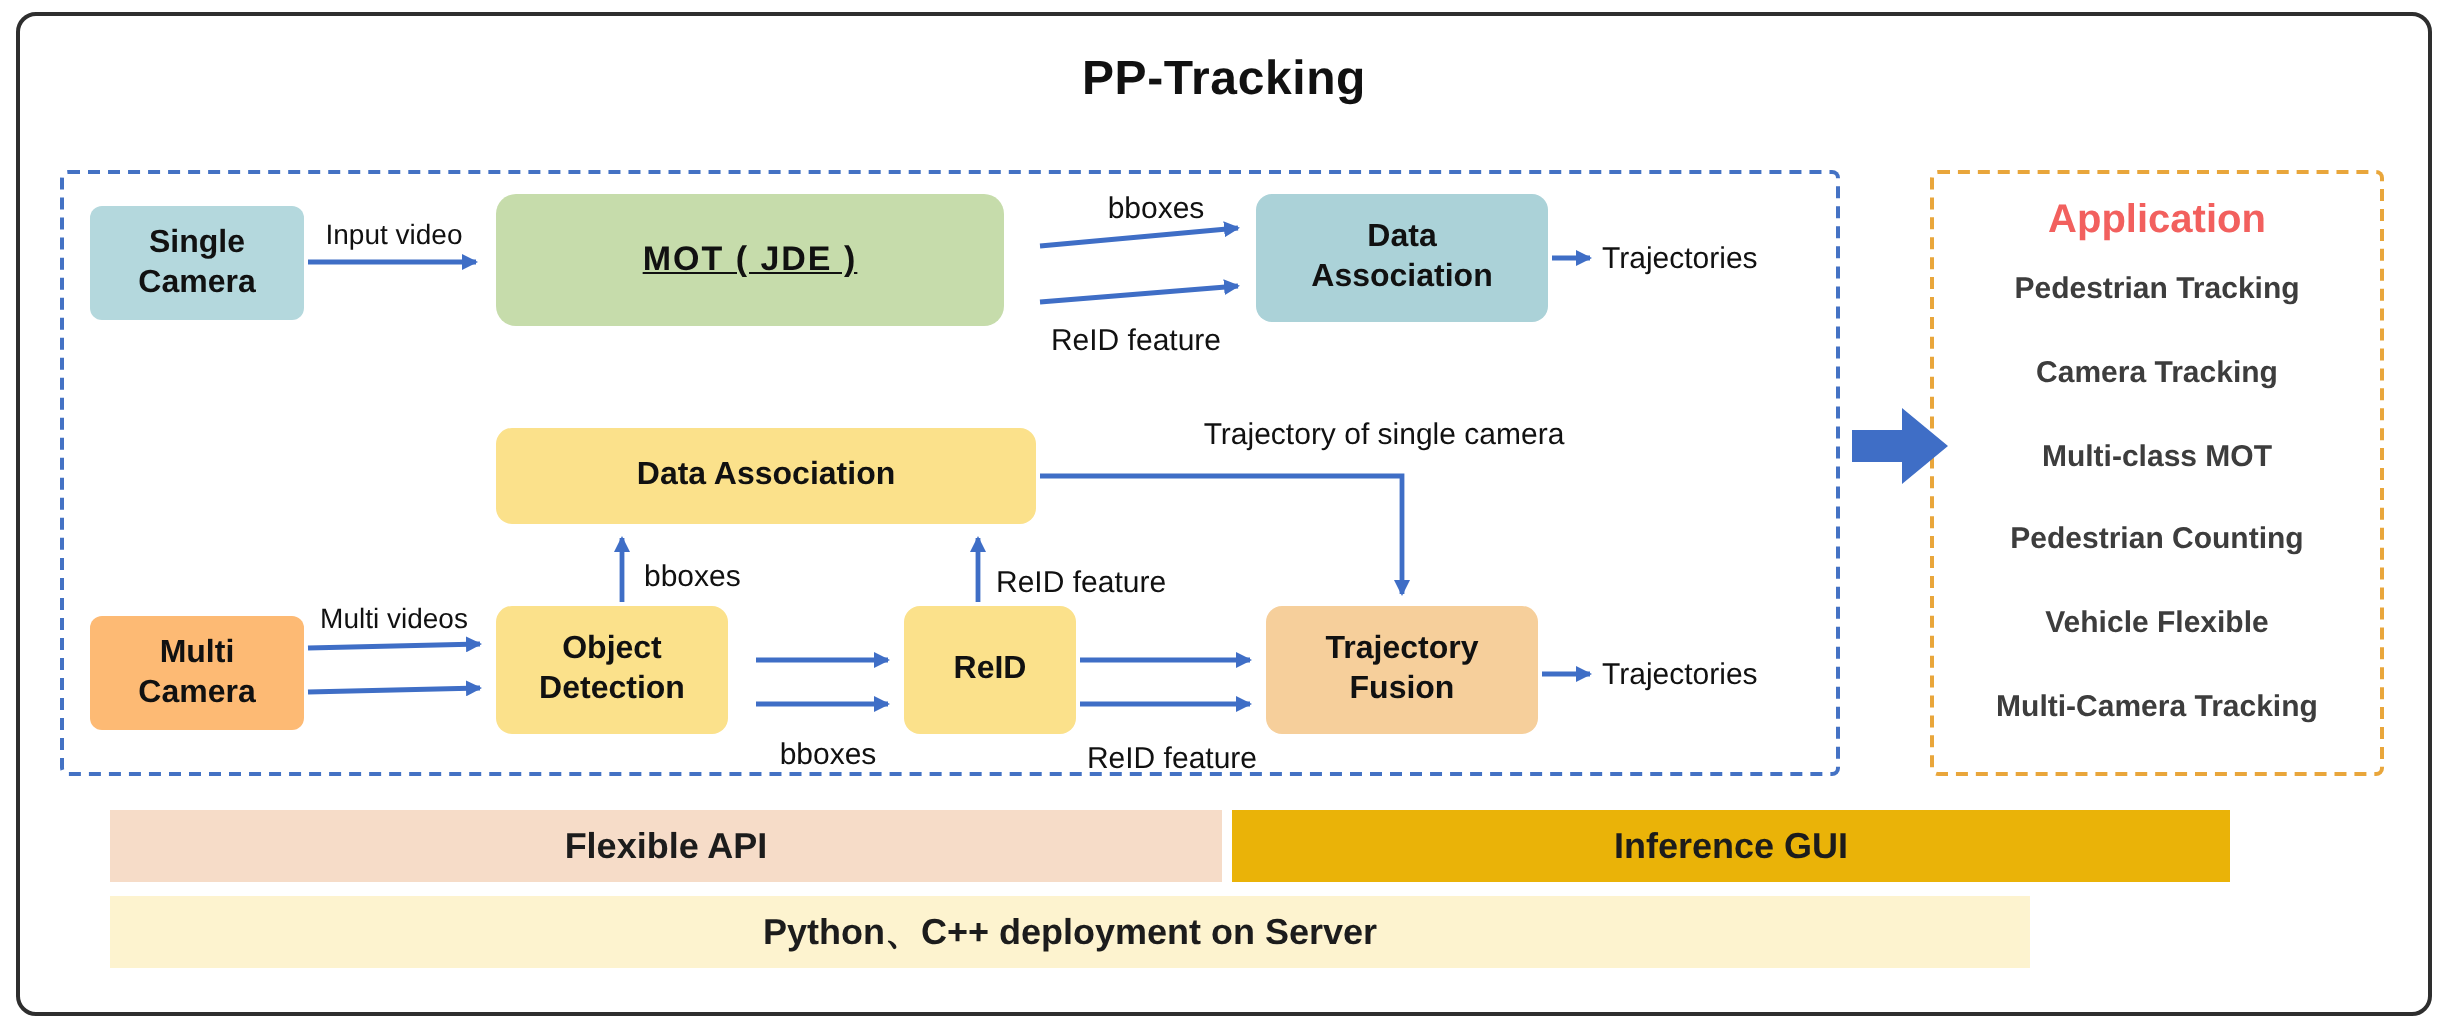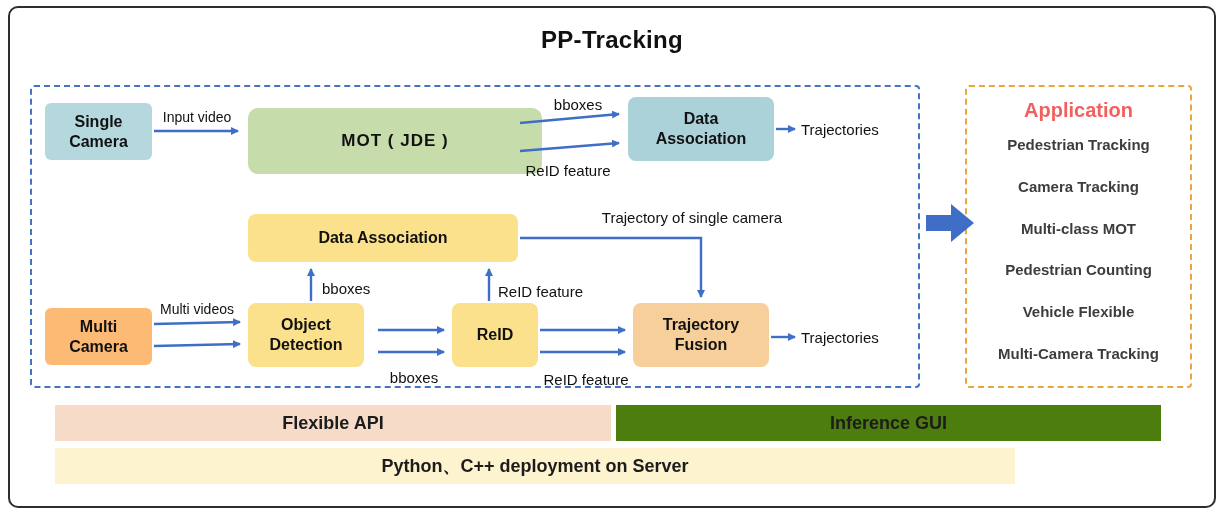--- a/index.html
+++ b/index.html
@@ -10,21 +10,21 @@
   .frame{position:absolute;left:8px;top:6px;width:1208px;height:502px;
     border:2px solid #2e2e2e;border-radius:10px;box-sizing:border-box;}
   .title{position:absolute;left:0;top:26px;width:1224px;text-align:center;
     font-weight:700;font-size:24px;letter-spacing:.3px;}
   .dashed-main{position:absolute;left:30px;top:85px;width:890px;height:303px;
     border:2px dashed #4472c4;border-radius:4px;box-sizing:border-box;}
   .node{position:absolute;display:flex;align-items:center;justify-content:center;
     text-align:center;font-weight:700;white-space:pre-line;line-height:1.25;
     font-size:16px;color:#111;}
   #single-camera{left:45px;top:103px;width:107px;height:57px;background:#b4d8dd;border-radius:6px;}
-  #mot{left:248px;top:108px;width:294px;height:66px;background:#c6dcab;border-radius:10px;font-size:17px;letter-spacing:1px;}
+  #mot{left:248px;top:97px;width:254px;height:66px;background:#c6dcab;border-radius:10px;font-size:17px;letter-spacing:1px;text-decoration:underline;}
   #da-top{left:628px;top:97px;width:146px;height:64px;background:#abd2d8;border-radius:8px;}
   #da-bottom{left:248px;top:214px;width:270px;height:48px;background:#fbe18b;border-radius:8px;}
   #multi-camera{left:45px;top:308px;width:107px;height:57px;background:#fdba74;border-radius:6px;}
   #object-detection{left:248px;top:303px;width:116px;height:64px;background:#fbe18b;border-radius:8px;}
   #reid{left:452px;top:303px;width:86px;height:64px;background:#fbe18b;border-radius:8px;}
   #trajectory-fusion{left:633px;top:303px;width:136px;height:64px;background:#f6cf9b;border-radius:8px;}
   .lbl{position:absolute;font-size:15px;color:#111;white-space:nowrap;}
   #lbl-input-video{left:150px;top:109px;width:94px;text-align:center;font-size:14px;}
   #lbl-bboxes-top{left:538px;top:96px;width:80px;text-align:center;}
   #lbl-reid-feature-top{left:506px;top:162px;width:124px;text-align:center;}
@@ -38,21 +38,21 @@
   #lbl-trajectories-bottom{left:801px;top:329px;}
   #app-box{position:absolute;left:965px;top:85px;width:227px;height:303px;
     border:2px dashed #e9a63b;border-radius:4px;box-sizing:border-box;
     display:flex;flex-direction:column;padding:8px 6px 12px;}
   #app-title{text-align:center;color:#f2605e;font-weight:700;font-size:20px;margin:4px 0 2px;}
   #app-items{flex:1;display:flex;flex-direction:column;justify-content:space-around;}
   .app-item{text-align:center;font-weight:700;font-size:15px;color:#3d3d3d;}
   .bar{position:absolute;display:flex;align-items:center;justify-content:center;
     font-weight:700;font-size:18px;color:#1c1c1c;}
   #bar-api{left:55px;top:405px;width:556px;height:36px;background:#f6dcc8;}
-  #bar-gui{left:616px;top:405px;width:545px;height:36px;background:#4d7c0f;}
+  #bar-gui{left:616px;top:405px;width:499px;height:36px;background:#eab308;}
   #bar-deploy{left:55px;top:448px;width:960px;height:36px;background:#fdf3cf;}
   .arrows{position:absolute;left:0;top:0;pointer-events:none;}
 </style>
 </head>
 <body>
 
 <div class="frame"></div>
 
 <div class="title">PP-Tracking</div>
 

